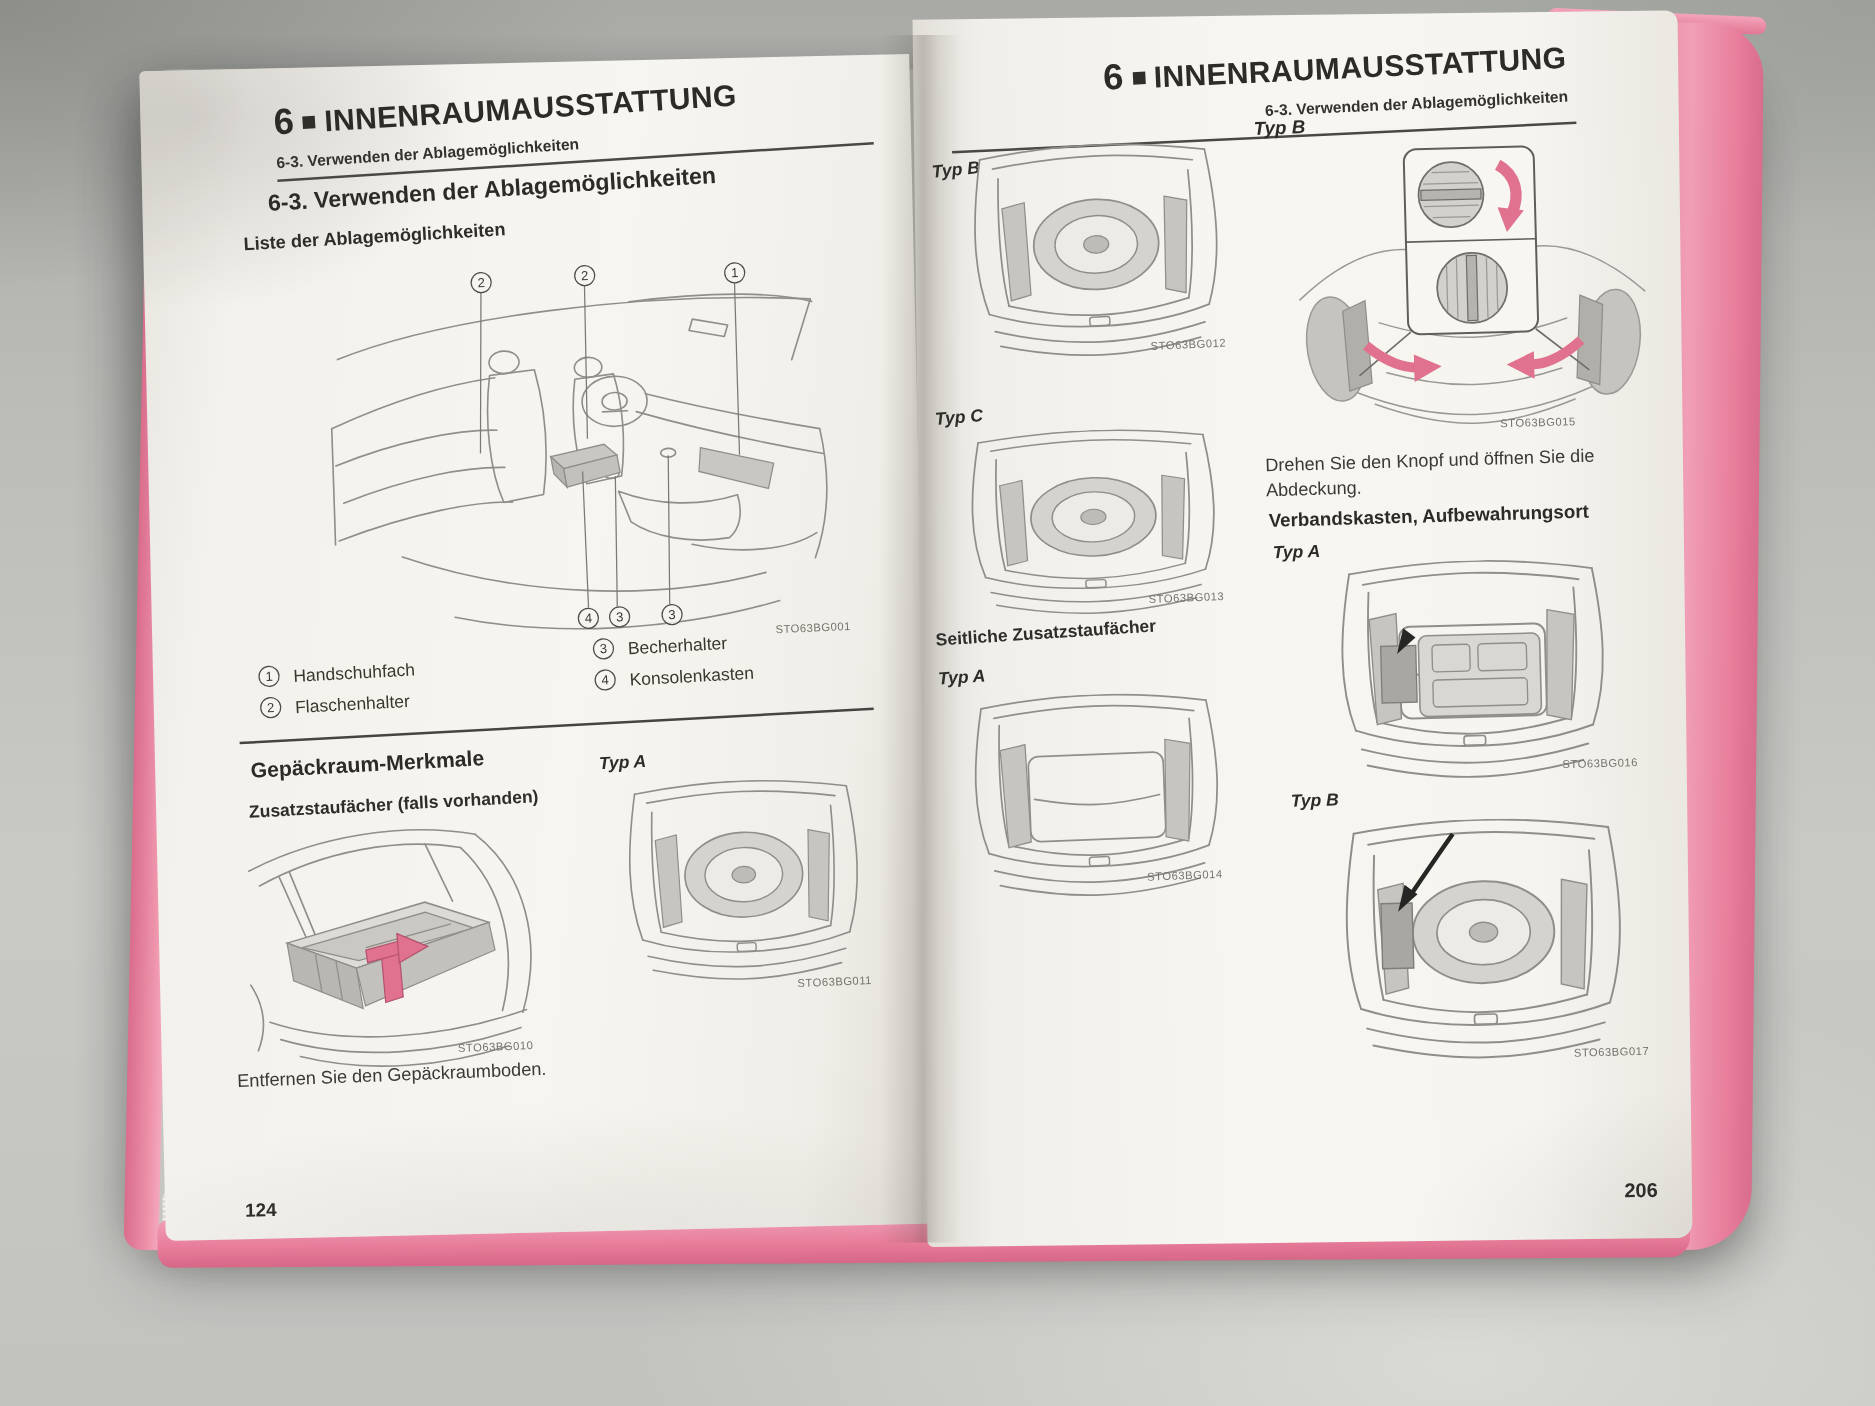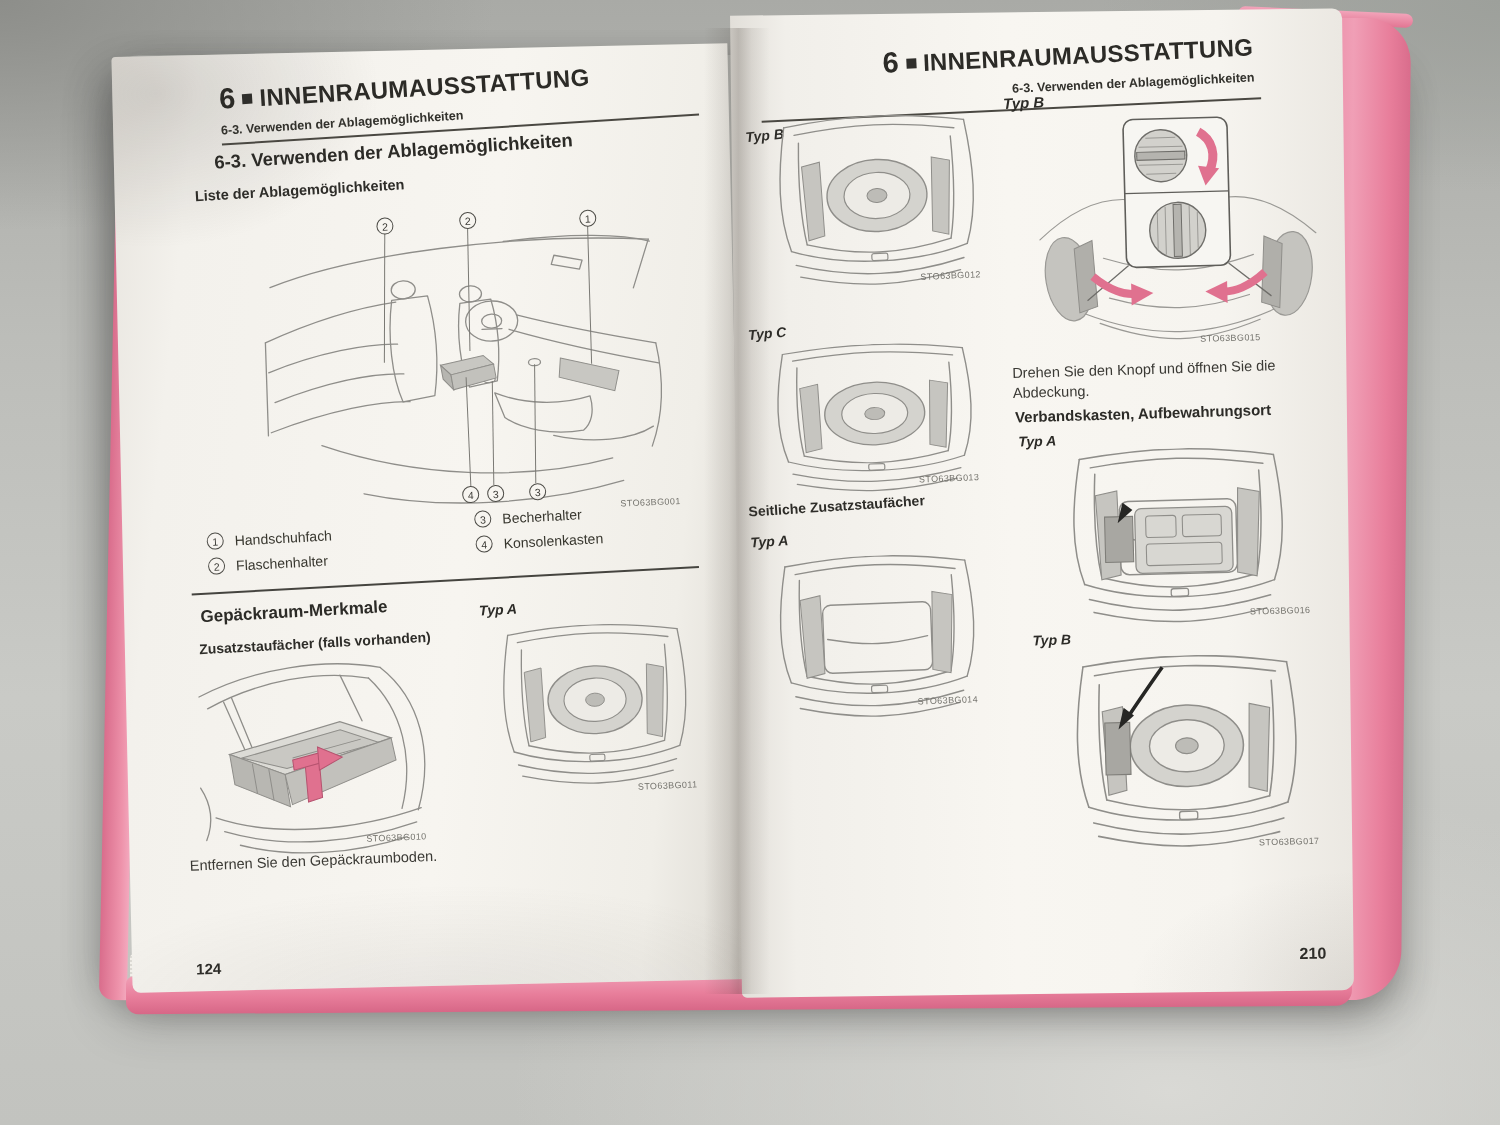--- a/index.html
+++ b/index.html
@@ -352,17 +352,17 @@
         <use href="#sym-trunk-tire" xlink:href="#sym-trunk-tire"></use>
         <rect x="48" y="58" width="22" height="46" fill="#a8a7a2" stroke="#7f7e79" stroke-width="1"></rect>
         <g>
           <path d="M100,10 C88,26 78,40 68,54" stroke="#262624" stroke-width="3.2" fill="none"></path>
           <polygon points="60,64 74,52 65,45" fill="#262624"></polygon>
         </g>
       </svg>
       <span class="figcode" style="right:18px;bottom:4px;">STO63BG017</span>
     </div>
 
-    <div class="t pgnum" style="left:558px;top:936px;font-size:16px;">210</div>
+    <div class="t pgnum" style="left:558px;top:936px;font-size:16px;">206</div>
   </div>
 
   <div class="gutter"></div>
 </div>
 
 </body></html>

